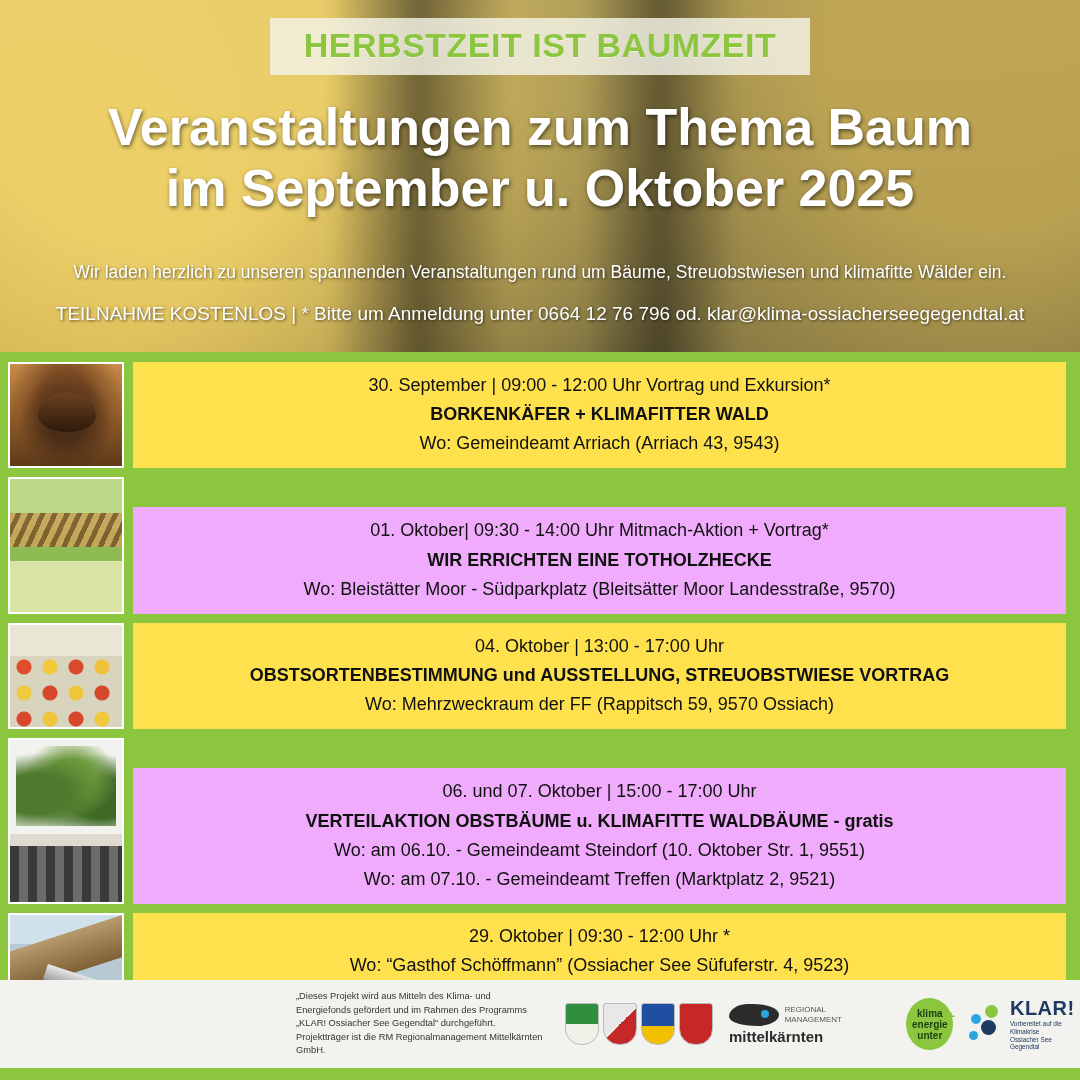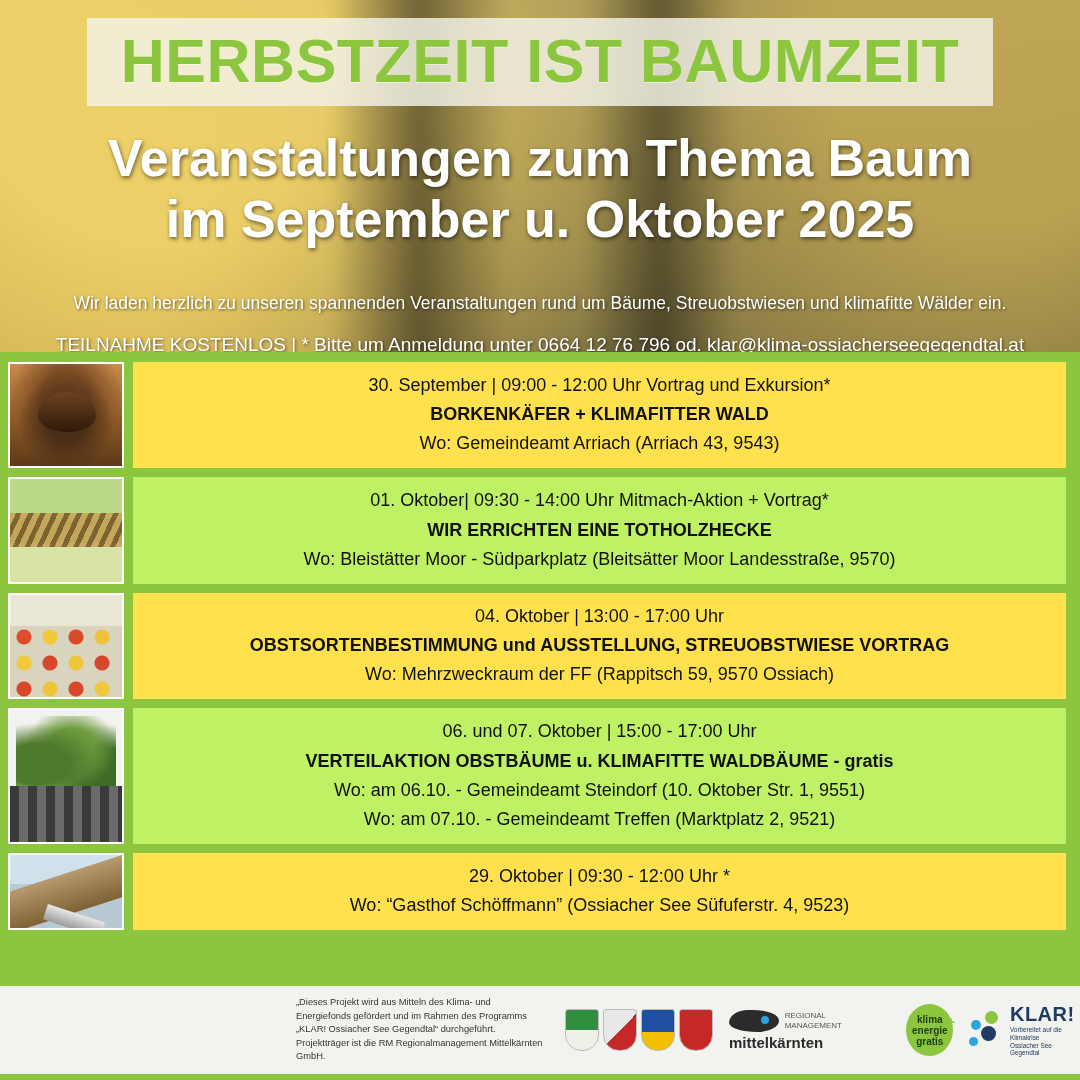--- a/index.html
+++ b/index.html
@@ -31,21 +31,21 @@
     background:linear-gradient(90deg,rgba(40,38,28,.0),rgba(25,24,16,.5),rgba(40,38,28,.0));
     filter:blur(7px);
   }
   .hero-inner{position:relative;z-index:3;text-align:center;}
   .banner{
     display:inline-block;
     margin:18px auto 0;
     padding:8px 34px 10px;
     background:rgba(243,243,232,.82);
     color:#8cc63f;
-    font-size:61px;font-weight:bold;letter-spacing:.5px;
+    font-size:34px;font-weight:bold;letter-spacing:.5px;
     text-shadow:0 1px 0 rgba(255,255,255,.5);
   }
   .hl1,.hl2{
     color:#ffffff;font-weight:bold;font-size:52px;line-height:1.18;
     text-shadow:1px 2px 4px rgba(0,0,0,.55);
   }
   .hl1{margin-top:22px;}
   .sub1{
     color:#ffffff;font-size:17.5px;margin-top:42px;
     text-shadow:1px 1px 3px rgba(0,0,0,.6);
@@ -67,21 +67,21 @@
     background:#cfc9a8;
     position:relative;overflow:hidden;
   }
   .card{
     flex:1;
     margin-left:9px;margin-right:14px;
     padding:9px 16px 10px 16px;
     color:#111;
   }
   .card.y{background:#ffe14d;}
-  .card.o{background:#bef264;}
+  .card.o{background:#f0abfc;margin-top:30px;}
   .line{font-size:18px;line-height:1.62;text-align:center;}
   .line.b{font-weight:bold;}
   
   .t-beetle{background:
       radial-gradient(ellipse at 50% 58%, #4a2d16 0 22%, rgba(0,0,0,0) 60%),
       radial-gradient(ellipse at 50% 35%, #7a4a22 0 30%, rgba(0,0,0,0) 70%),
       linear-gradient(180deg,#c98b4a,#8d5a28 55%,#5d3a18);}
   .t-beetle:after{content:"";position:absolute;left:28px;top:28px;width:58px;height:40px;
       border-radius:50%/60% 60% 40% 40%;background:linear-gradient(180deg,#6e4220,#2e1a0b);}
   .t-hedge{background:linear-gradient(180deg,#bcd98a 0 38%,#8fbb55 38% 62%,#d9e3a6 62% 100%);}
@@ -110,21 +110,21 @@
         radial-gradient(ellipse at 20% 60%,#4f7a2e 0 30%,rgba(0,0,0,0) 60%),
         radial-gradient(ellipse at 55% 40%,#6d9a3c 0 28%,rgba(0,0,0,0) 60%),
         radial-gradient(ellipse at 85% 65%,#3f6a26 0 28%,rgba(0,0,0,0) 60%);}
   .t-saw{background:linear-gradient(180deg,#cfe1ea 0 40%,#b7c9d2 40% 100%);}
   .t-saw:before{content:"";position:absolute;left:-10px;top:18px;width:140px;height:40px;
       background:linear-gradient(180deg,#b79a6e,#7e6236);transform:rotate(-18deg);}
   .t-saw:after{content:"";position:absolute;left:34px;top:58px;width:60px;height:16px;
       background:linear-gradient(180deg,#e8e8e8,#9a9a9a);transform:rotate(18deg);}
   
   .footer{
-    position:absolute;left:0;bottom:6px;width:1080px;height:88px;
+    position:absolute;left:0;bottom:12px;width:1080px;height:88px;
     background:#f2f2ee;display:flex;align-items:center;
   }
   .foot-text{
     width:300px;margin-left:296px;font-size:9.3px;line-height:1.45;color:#333;
   }
   .logos{display:flex;align-items:center;gap:16px;margin-left:18px;}
   .crests{display:flex;gap:4px;}
   .crest{width:32px;height:40px;border-radius:3px 3px 16px 16px;border:1px solid #bbb;}
   .c1{background:linear-gradient(180deg,#2f8f3e 0 50%,#f0f0e8 50% 100%);}
   .c2{background:linear-gradient(135deg,#e8e8e8 0 50%,#c62828 50% 100%);}
@@ -225,21 +225,21 @@
         <span class="mk-shape"></span>
         <span class="mk-reg">REGIONAL
 MANAGEMENT</span>
       </div>
       <div class="mk-name">mittelkärnten</div>
     </div>
 
     <div class="kef">
       <span>klima</span>
       <span>energie</span>
-      <span>gratis</span>
+      <span>unter</span>
       <span class="plus">+</span>
     </div>
 
     <div class="klar">
       <span class="klar-dots">
         <i style="width:13px;height:13px;background:#8cc63f;left:16px;top:0;"></i>
         <i style="width:10px;height:10px;background:#2aa6df;left:2px;top:9px;"></i>
         <i style="width:15px;height:15px;background:#1f3a63;left:12px;top:15px;"></i>
         <i style="width:9px;height:9px;background:#2aa6df;left:0;top:26px;"></i>
       </span>

